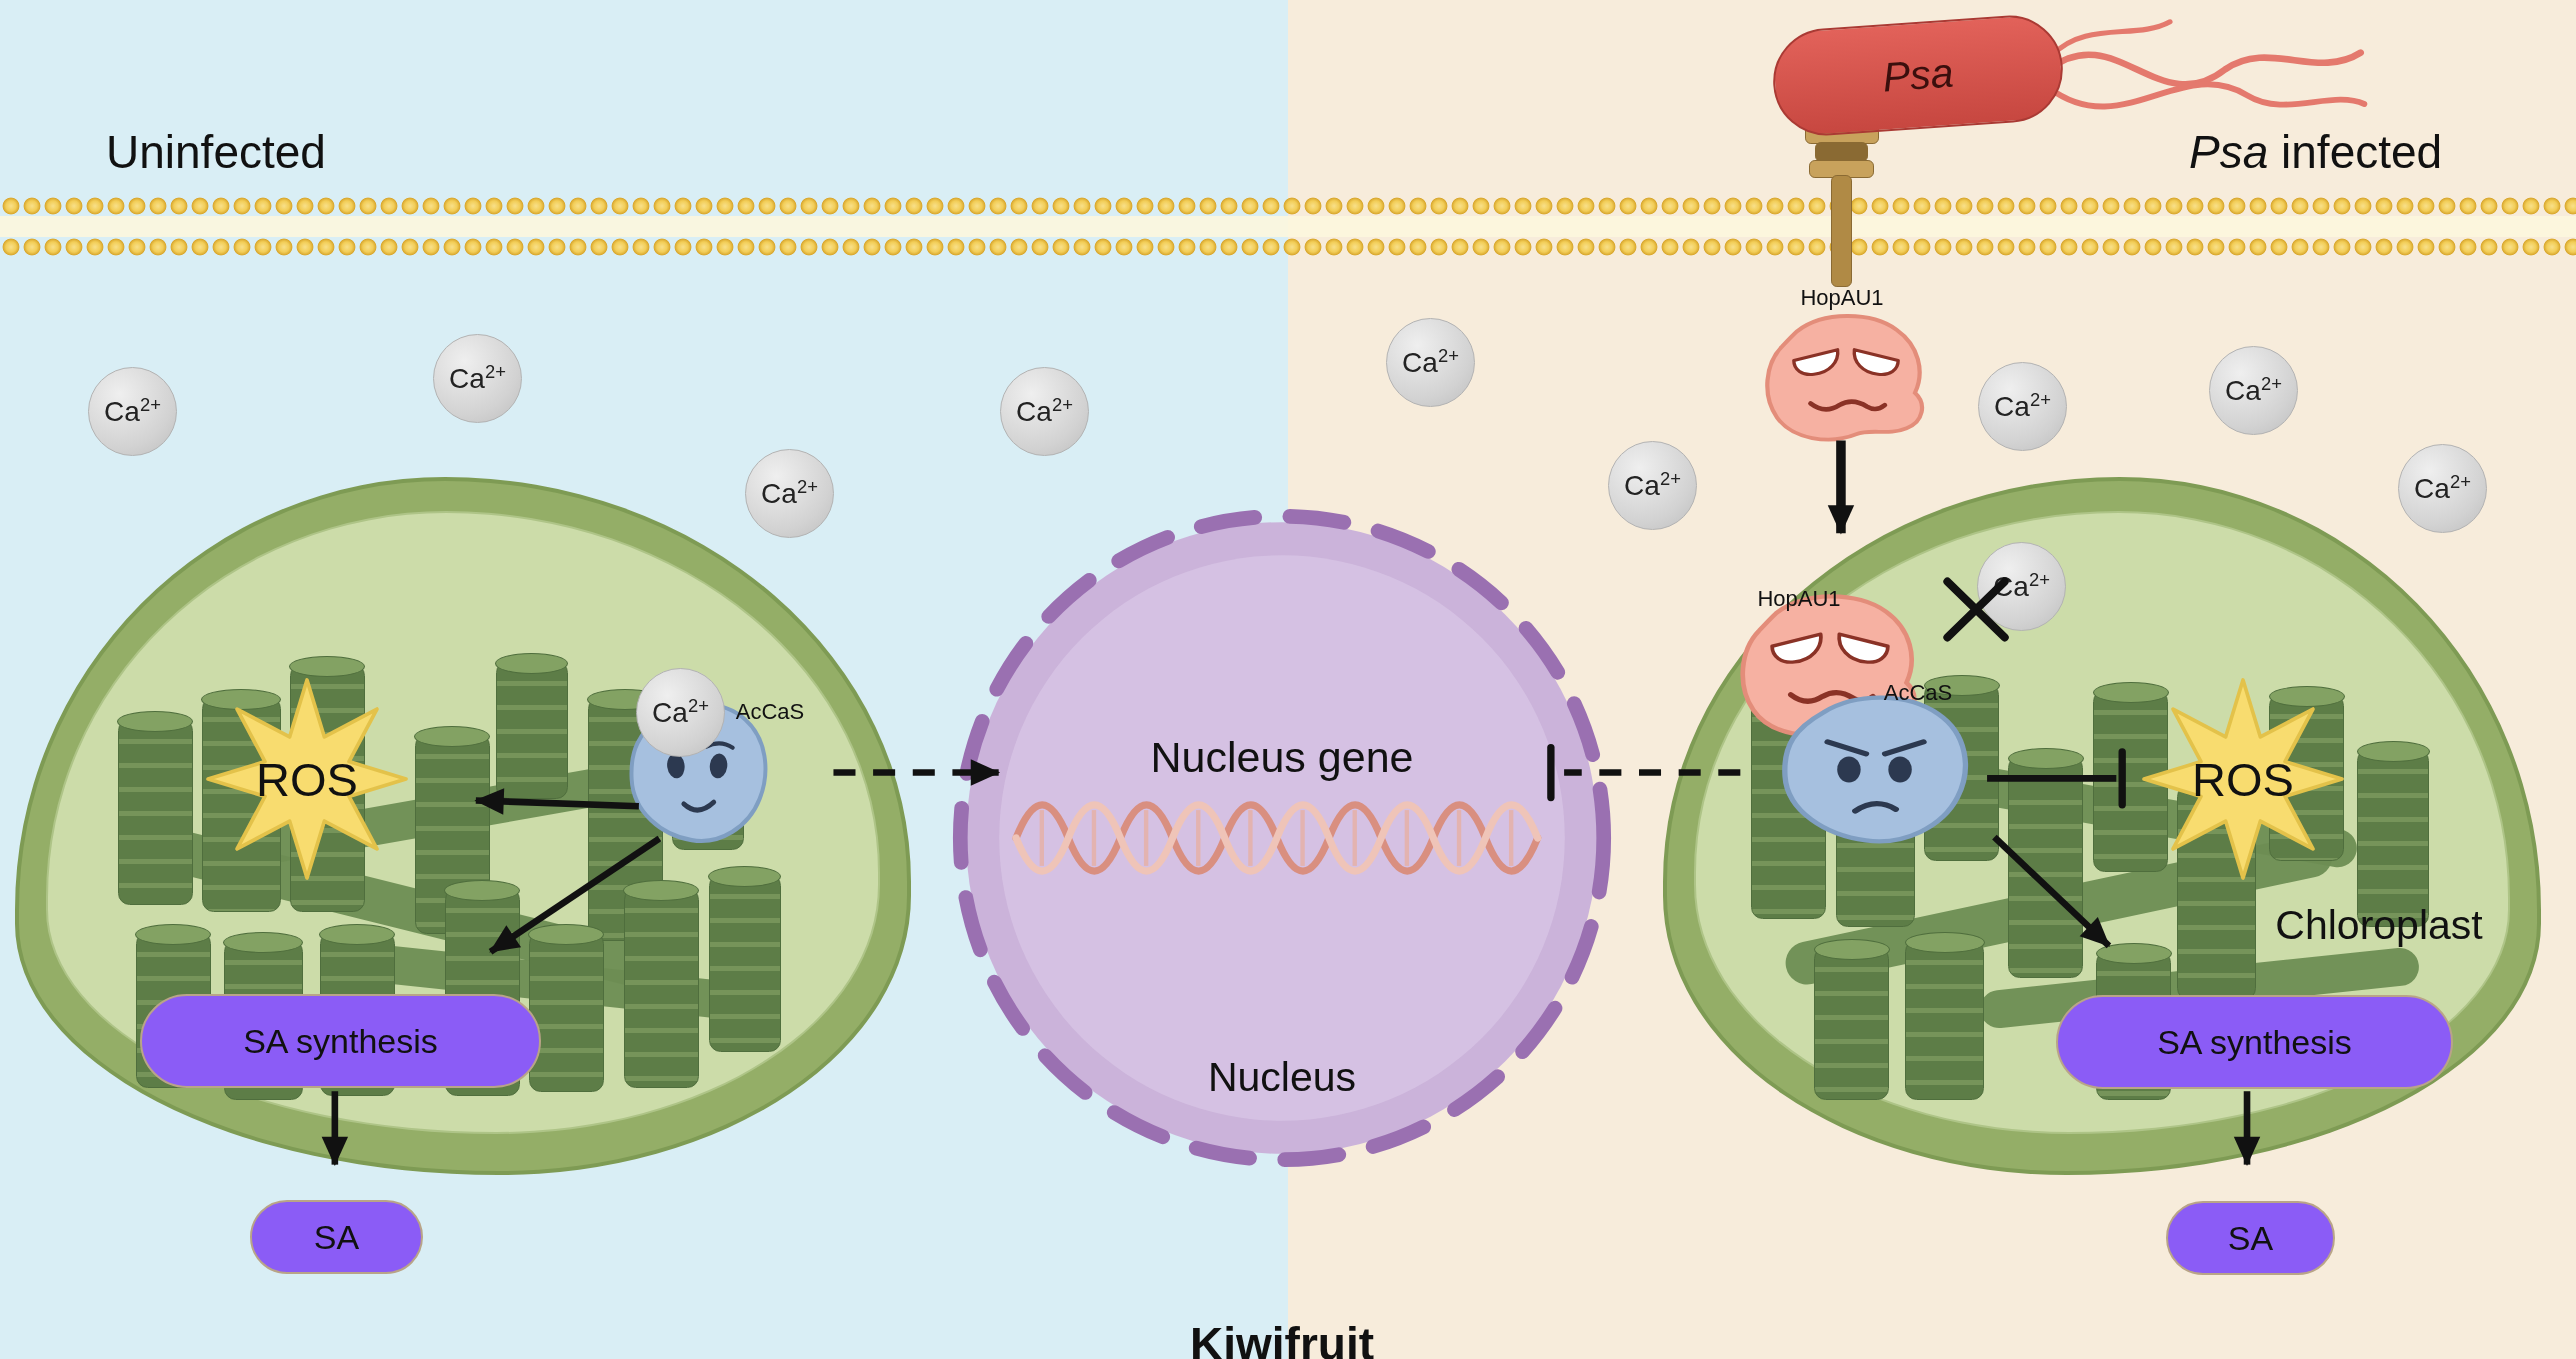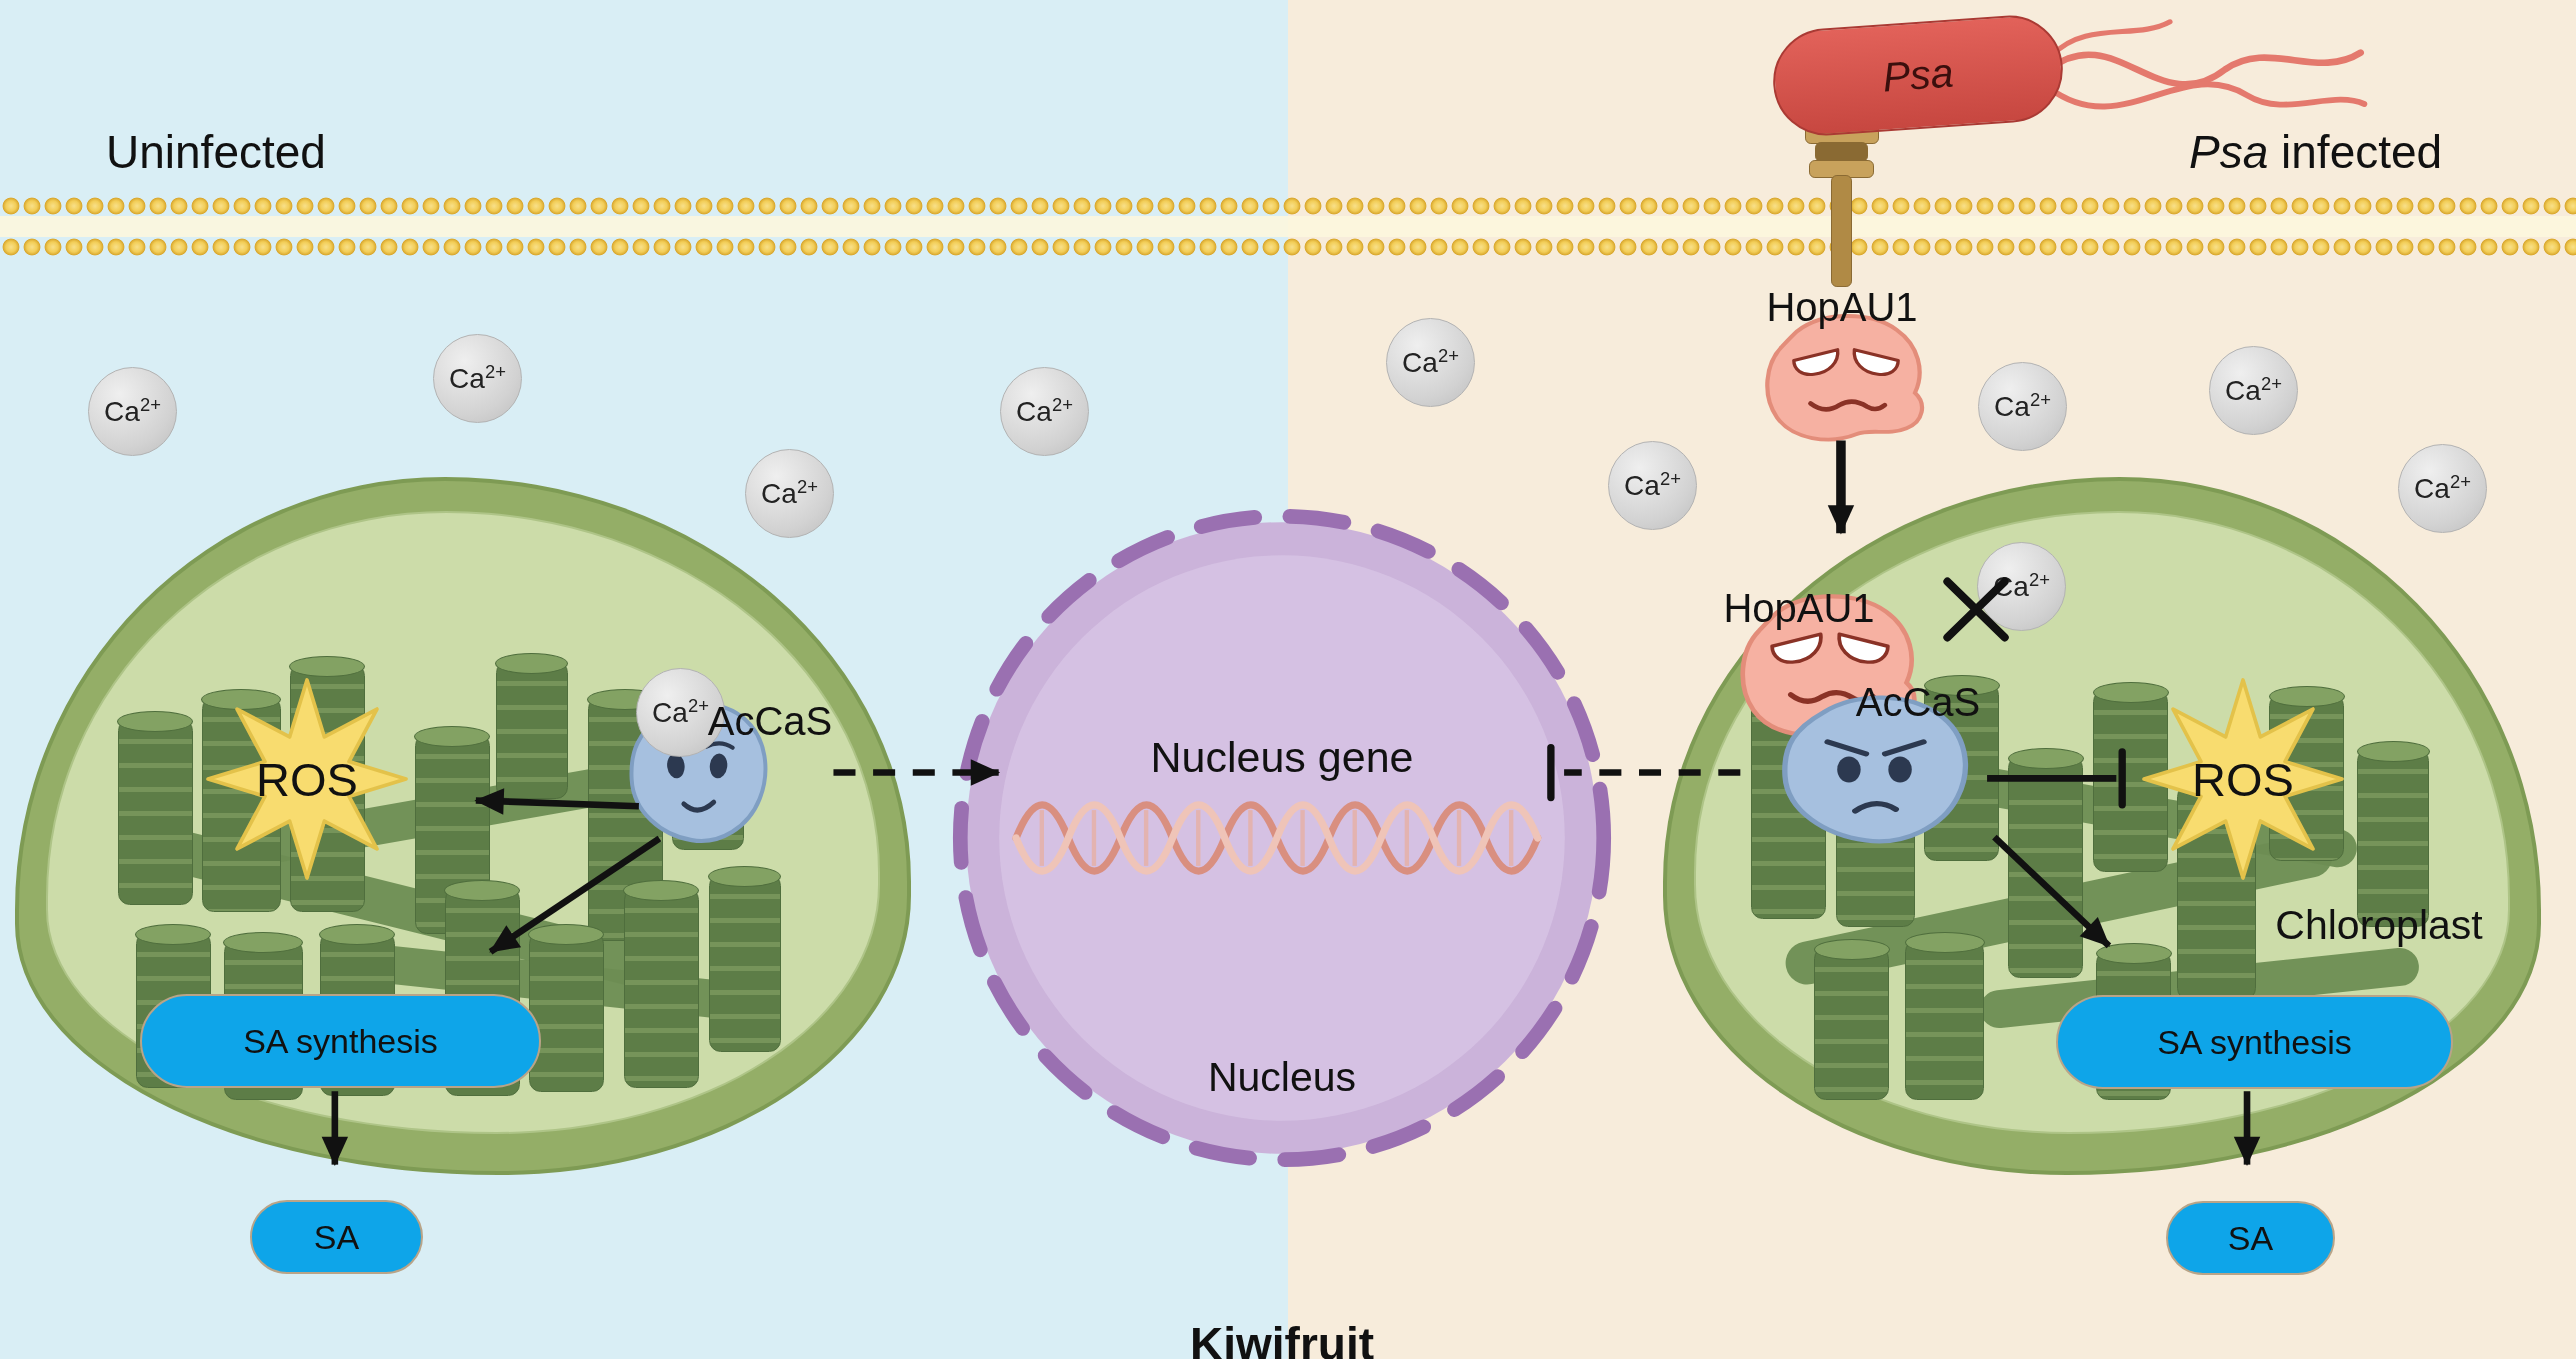--- a/index.html
+++ b/index.html
@@ -33,32 +33,32 @@
   .granum{position:absolute;border-radius:11.7px;border:1.5px solid #4f6e3d;
     background:repeating-linear-gradient(to bottom,#5d7d47 0 19px,#76945a 19px 24px);}
   .granum::before{content:"";position:absolute;left:-1.5px;right:-1.5px;top:-8.8px;height:19px;
     background:#83a263;border:1.5px solid #4f6e3d;border-radius:50%;}
   .tubule{position:absolute;background:#6d8d53;border-radius:22px;opacity:.95;}
   
   .ros-star{position:absolute;width:220px;height:220px;z-index:6;display:flex;align-items:center;justify-content:center;}
   .ros-star svg{position:absolute;inset:0;}
   .ros-text{position:relative;z-index:1;font-size:47px;}
   
-  .pill{position:absolute;background:#0ea5e9;border:2.2px solid #b9a488;border-radius:51px;
+  .pill{position:absolute;background:#8b5cf6;border:2.2px solid #b9a488;border-radius:51px;
         display:flex;align-items:center;justify-content:center;font-size:34px;z-index:8;}
   
   .ca{position:absolute;width:87px;height:87px;border-radius:50%;z-index:35;
       background:radial-gradient(circle at 35% 30%,#efefef,#d2d2d2 65%,#bdbdbd);
       border:1.5px solid #b3b3b3;display:flex;align-items:center;justify-content:center;
       font-size:28px;color:#222;}
   .ca sup{font-size:18.4px;margin-top:-13.2px;}
   
   .blob{position:absolute;z-index:30;}
   .blob.front{z-index:31;}
-  .blob-label{position:absolute;z-index:50;font-size:40px;}
+  .blob-label{position:absolute;z-index:50;font-size:22px;}
   
   .bacterium{position:absolute;left:1773px;top:22px;width:286px;height:103px;z-index:10;
     background:linear-gradient(#e2625a,#c74740);border:2.9px solid #aa3a34;border-radius:55px;
     transform:rotate(-4deg);display:flex;align-items:center;justify-content:center;}
   .bacterium .psa-label{font-size:41px;font-style:italic;color:#3b0f0d;}
   .flagella{position:absolute;left:2027px;top:7.3px;width:352px;height:169px;z-index:9;}
   
   .inj{position:absolute;z-index:9;border-radius:5.9px;border:1.5px solid #8a6a33;}
   
   .nucleus-svg{position:absolute;left:950px;top:506px;width:664px;height:664px;z-index:4;}

